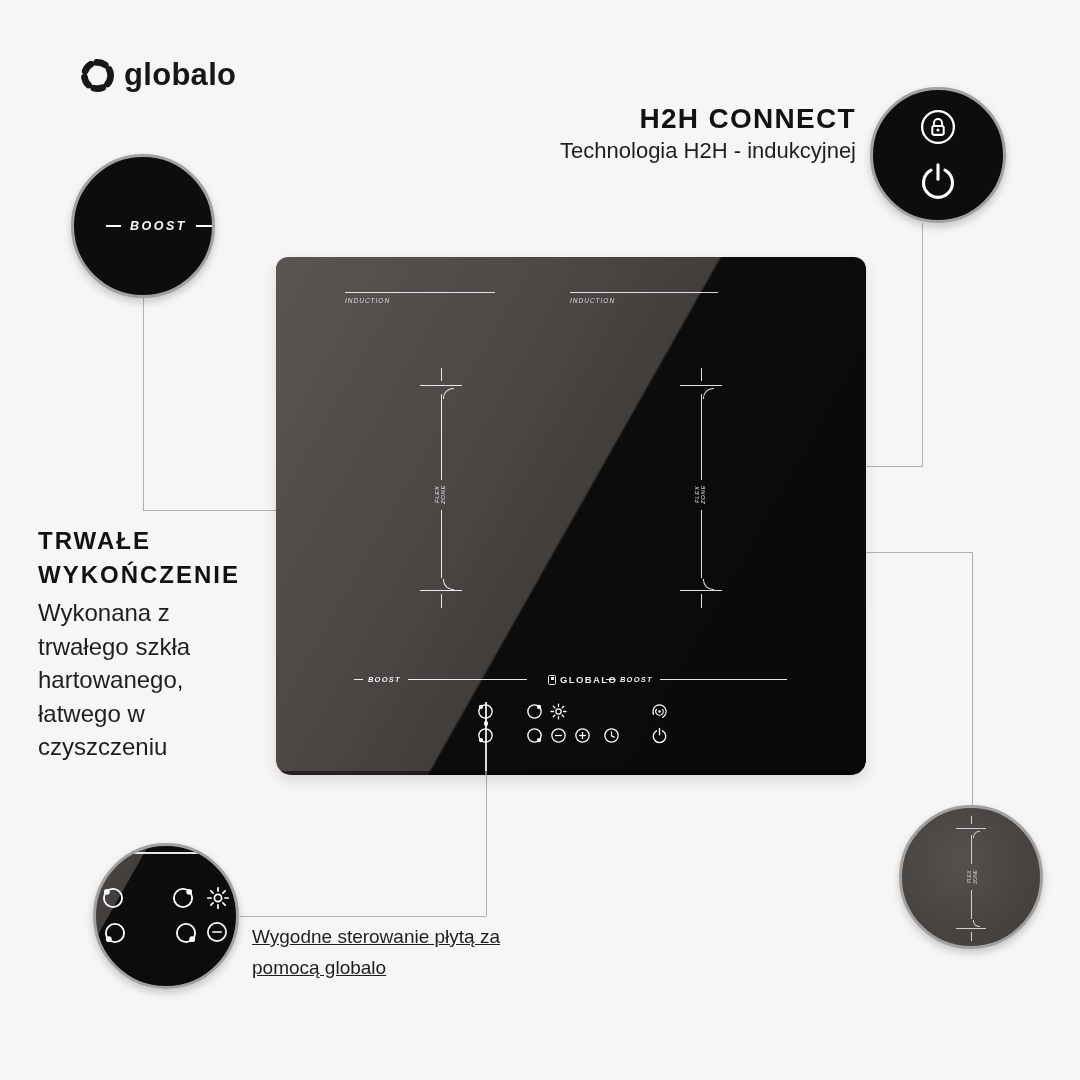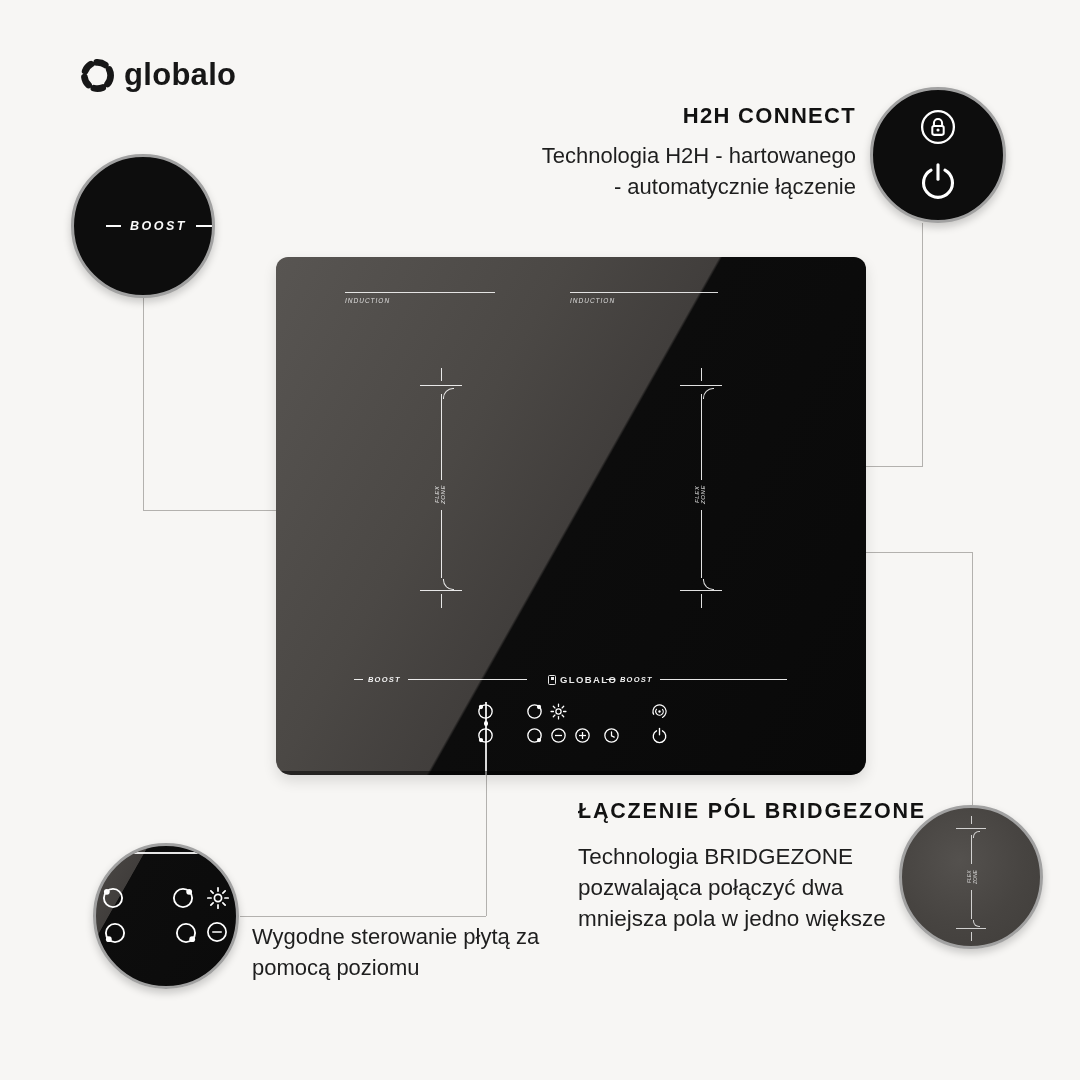--- a/index.html
+++ b/index.html
@@ -68,33 +68,33 @@
   .mfzc-b{width:7px;height:7px;border-left:1px solid rgba(255,255,255,.75);
           border-bottom:1px solid rgba(255,255,255,.75);border-bottom-left-radius:6px;}
   .mfz-label{position:absolute;width:10px;height:24px;writing-mode:vertical-rl;transform:rotate(180deg);
           font-size:5px;font-style:italic;color:rgba(255,255,255,.75);text-align:center;}
 
   
   .sec{position:absolute;color:#1e1e1e;}
   .sec .title{font-weight:700;color:#121212;}
   .sec .bl{display:block;}
   .sec-h2h{right:224px;top:103px;text-align:right;}
-  .sec-h2h .title{font-size:22px;letter-spacing:1.3px;margin-bottom:11px;}
+  .sec-h2h .title{font-size:28px;letter-spacing:1.3px;}
   .sec-h2h .bl{font-size:22px;line-height:31px;}
   .sec-finish{left:38px;top:524px;}
   .sec-finish .title{font-size:22px;letter-spacing:2px;line-height:26.5px;}
   .sec-finish .body{margin-top:5px;}
   .sec-finish .bl{font-size:24px;line-height:33.5px;}
   .sec-bridge{left:578px;top:799px;}
   .sec-bridge .title{font-size:21.5px;letter-spacing:1.8px;}
   .sec-bridge .body{margin-top:17px;}
   .sec-bridge .bl{font-size:22.5px;line-height:31px;}
   .sec-touch{left:252px;top:921px;}
   .sec-touch .title{font-size:23px;letter-spacing:1.2px;margin-bottom:8px;}
-  .sec-touch .bl{font-size:22px;line-height:31px;}
+  .sec-touch .bl{font-size:19px;line-height:31px;text-decoration:underline;}
 </style>
 </head>
 <body>
 
 <svg width="0" height="0" style="position:absolute" aria-hidden="true">
   <symbol id="i-zone-tl" viewBox="0 0 24 24">
       <circle cx="12" cy="12" r="8.4" fill="none" stroke="#fff" stroke-width="1.7"></circle>
       <circle cx="6.3" cy="6.3" r="2.7" fill="#fff"></circle>
     </symbol>
   <symbol id="i-zone-tr" viewBox="0 0 24 24">
@@ -314,32 +314,36 @@
     <i class="l" style="left:68.5px;top:27px;width:1px;height:29px;"></i>
     <span class="mfz-label" style="left:63.5px;top:57px;">FLEX ZONE</span>
     <i class="l" style="left:68.5px;top:82px;width:1px;height:29px;"></i>
     <i class="mfzc-b" style="left:70.5px;top:112px;"></i>
     <i class="l" style="left:54px;top:120px;width:30px;height:1px;"></i>
     <i class="l" style="left:68.5px;top:124px;width:1px;height:9px;"></i>
   </div>
 
   <div class="sec sec-h2h">
     <div class="title">H2H CONNECT</div>
-    <span class="bl">Technologia H2H - hartowanego</span>
-    <span class="bl">- automatycznie łączenie</span>
-  </div>
-
-
-  <div class="sec sec-bridge">
-    <div class="title">ŁĄCZENIE PÓL BRIDGEZONE</div>
+    <span class="bl">Technologia H2H - indukcyjnej</span>
+  </div>
+
+  <div class="sec sec-finish">
+    <div class="title">
+      <span class="bl">TRWAŁE</span>
+      <span class="bl">WYKOŃCZENIE</span>
+    </div>
     <div class="body">
-      <span class="bl">Technologia BRIDGEZONE</span>
-      <span class="bl">pozwalająca połączyć dwa</span>
-      <span class="bl">mniejsza pola w jedno większe</span>
-    </div>
-  </div>
+      <span class="bl">Wykonana z</span>
+      <span class="bl">trwałego szkła</span>
+      <span class="bl">hartowanego,</span>
+      <span class="bl">łatwego w</span>
+      <span class="bl">czyszczeniu</span>
+    </div>
+  </div>
+
 
   <div class="sec sec-touch">
     <span class="bl">Wygodne sterowanie płytą za</span>
-    <span class="bl">pomocą poziomu</span>
+    <span class="bl">pomocą globalo</span>
   </div>
 
 </div>
 
 </body></html>

